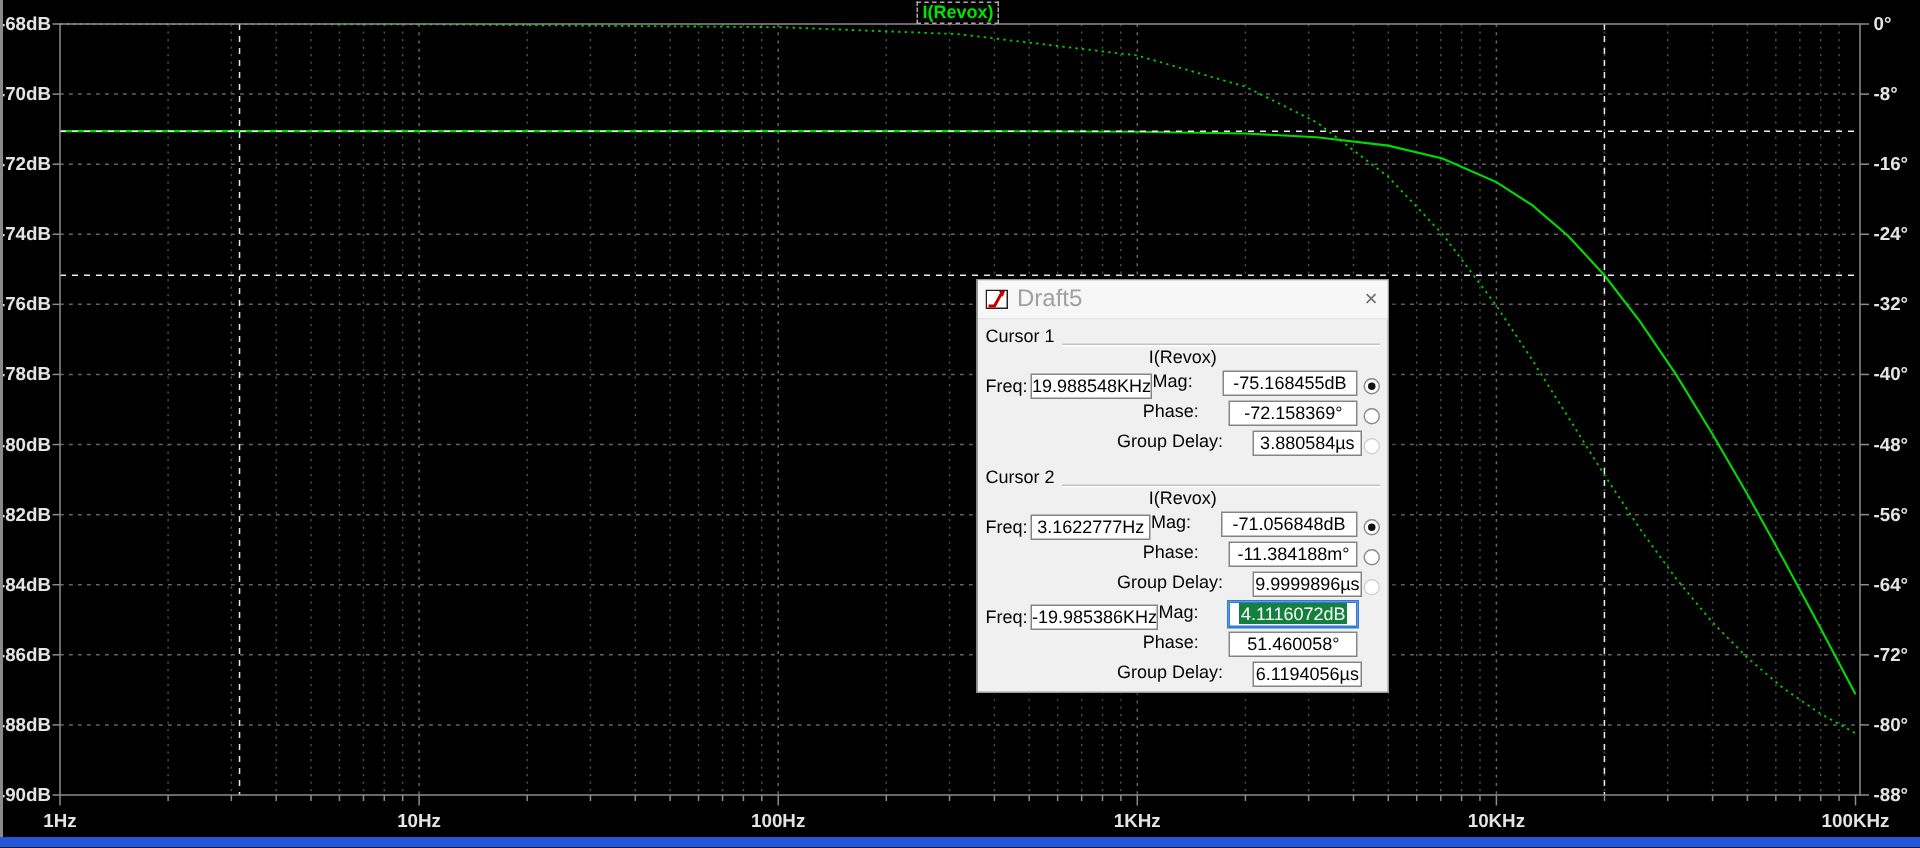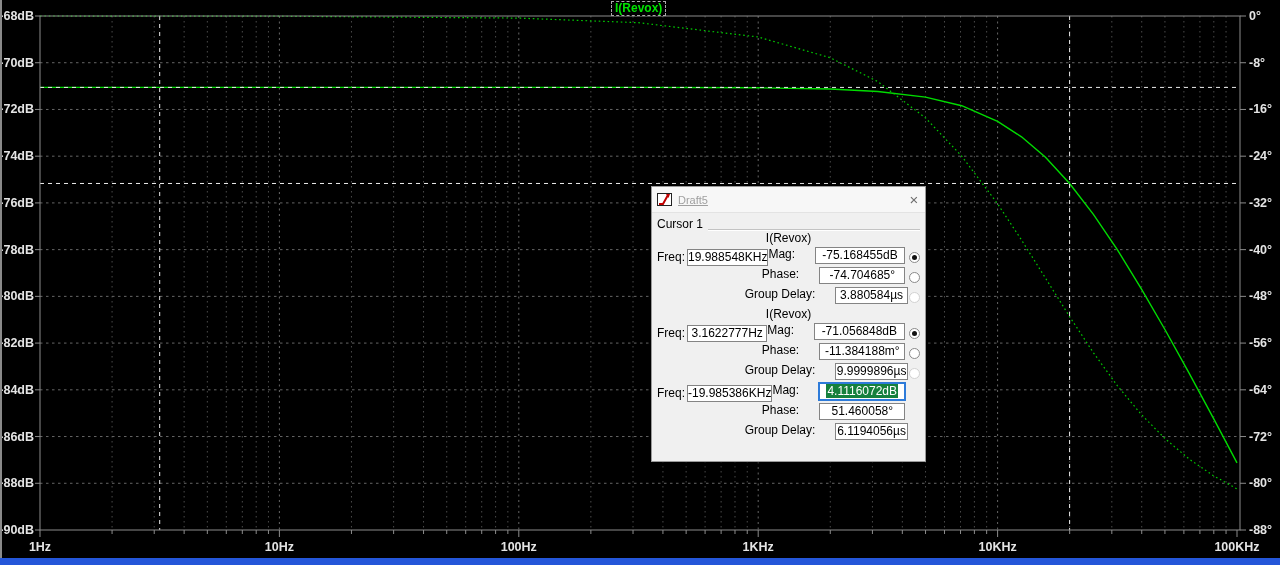--- a/index.html
+++ b/index.html
@@ -12,21 +12,21 @@
   
   #trace-label{position:absolute;top:1px;left:611px;padding:0 3px;background:#000;
     border:1px dashed #a8a8a8;color:#00e400;font-weight:bold;font-size:12px;line-height:13px;}
   
   #cursor-dialog{position:absolute;left:651px;top:186px;width:275px;height:276px;
     background:#f0f0f0;border:1px solid #9a9a9a;box-shadow:3px 3px 8px rgba(0,0,0,.55);
     font-size:12px;color:#000;box-sizing:border-box;}
   #dlg-titlebar{height:25px;background:#f7f7f7;display:flex;align-items:center;
     border-bottom:1px solid #e3e3e3;}
   #dlg-icon{width:15px;height:13px;margin:0 6px 0 5px;}
-  #dlg-title{flex:1;color:#a0a0a0;font-size:11px;text-decoration:underline;}
+  #dlg-title{flex:1;color:#a0a0a0;font-size:16px;}
   #dlg-close{width:22px;text-align:center;color:#6e6e6e;font-size:15px;line-height:15px;cursor:default;}
   .section{padding:0 5px;}
   .grp-head{display:flex;align-items:flex-end;height:16px;margin-top:2px;}
   .grp-head .lbl{margin-right:5px;white-space:nowrap;}
   .grp-head .line{flex:1;height:0;border-top:1px solid #c3c3c3;border-bottom:1px solid #fff;}
   .grp-head.centered .line.pre{flex:0 0 58px;}
   .trace-name{text-align:center;height:16px;line-height:15px;}
   .row{display:flex;height:20px;}
   .freq-area{width:122px;display:flex;align-items:center;}
   .freq-lbl{width:30px;}
@@ -254,36 +254,40 @@
         </div>
         <span class="q-lbl">Mag:</span>
         <div class="field q-field">-75.168455dB</div>
         <span class="radio-cell">
             <span class="radio selected"></span>
           </span>
       </div>
       <div class="row">
         <div class="freq-area"></div>
         <span class="q-lbl">Phase:</span>
-        <div class="field q-field">-74.704685°</div>
+        <div class="field q-field">-72.158369°</div>
         <span class="radio-cell">
             <span class="radio"></span>
           </span>
       </div>
       <div class="row">
         <div class="freq-area"></div>
         <span class="q-lbl">Group Delay:</span>
         <div class="field q-field">3.880584µs</div>
         <span class="radio-cell">
             <span class="radio disabled"></span>
           </span>
       </div>
     </div>
 
     <div class="section">
+      <div class="grp-head">
+        <span class="lbl">Cursor 2</span>
+        <span class="line"></span>
+      </div>
       <div class="trace-name">I(Revox)</div>
       <div class="row">
         <div class="freq-area">
           <span class="freq-lbl">Freq:</span>
           <div class="field freq-field">3.1622777Hz</div>
         </div>
         <span class="q-lbl">Mag:</span>
         <div class="field q-field">-71.056848dB</div>
         <span class="radio-cell">
             <span class="radio selected"></span>

